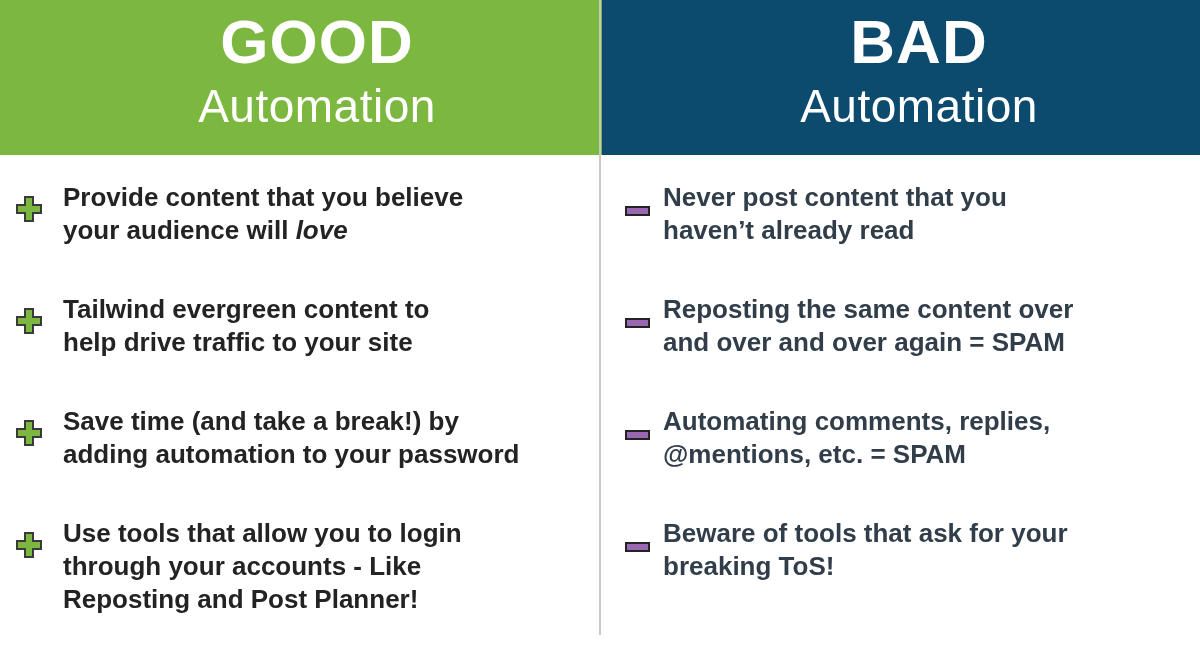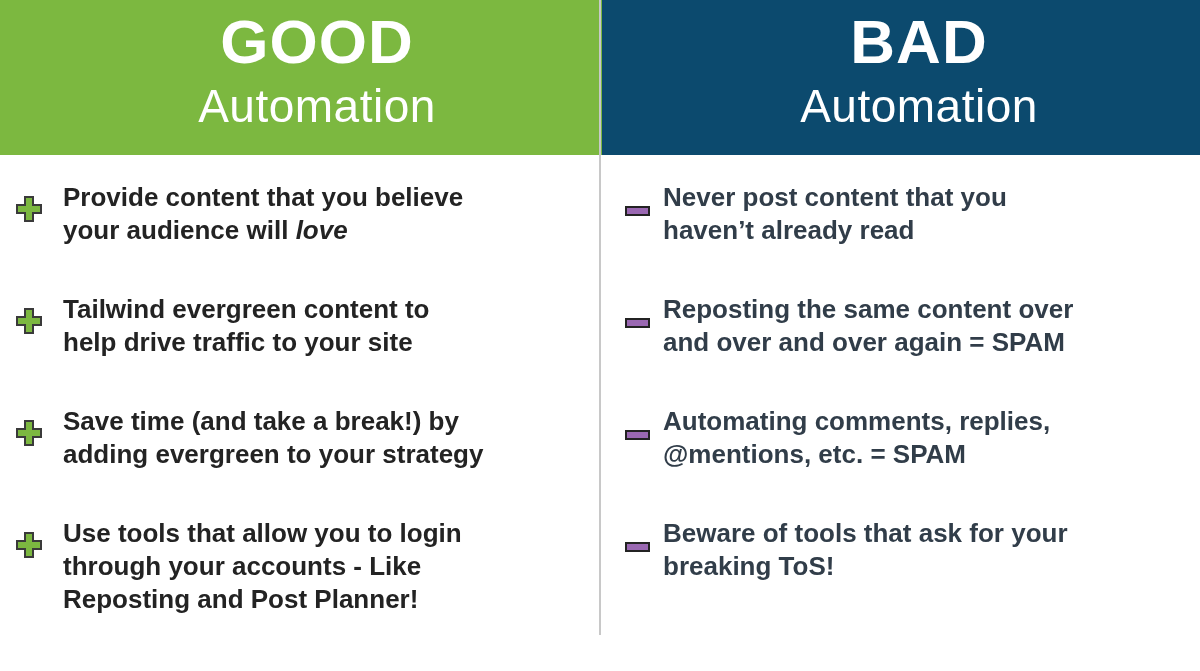--- a/index.html
+++ b/index.html
@@ -97,21 +97,21 @@
     </div>
 
     <div class="item r3">
       <span class="icon-box plus-box">
         <svg width="28" height="28" viewBox="0 0 28 28">
           <path d="M10 2 h8 v8 h8 v8 h-8 v8 h-8 v-8 h-8 v-8 h8 Z" fill="#7cb840" stroke="#3a3a3a" stroke-width="2"></path>
         </svg>
       </span>
       <div class="lines">
         <div class="line">Save time (and take a break!) by</div>
-        <div class="line">adding evergreen to your strategy</div>
+        <div class="line">adding automation to your password</div>
       </div>
     </div>
 
     <div class="item r4">
       <span class="icon-box plus-box">
         <svg width="28" height="28" viewBox="0 0 28 28">
           <path d="M10 2 h8 v8 h8 v8 h-8 v8 h-8 v-8 h-8 v-8 h8 Z" fill="#7cb840" stroke="#3a3a3a" stroke-width="2"></path>
         </svg>
       </span>
       <div class="lines">

